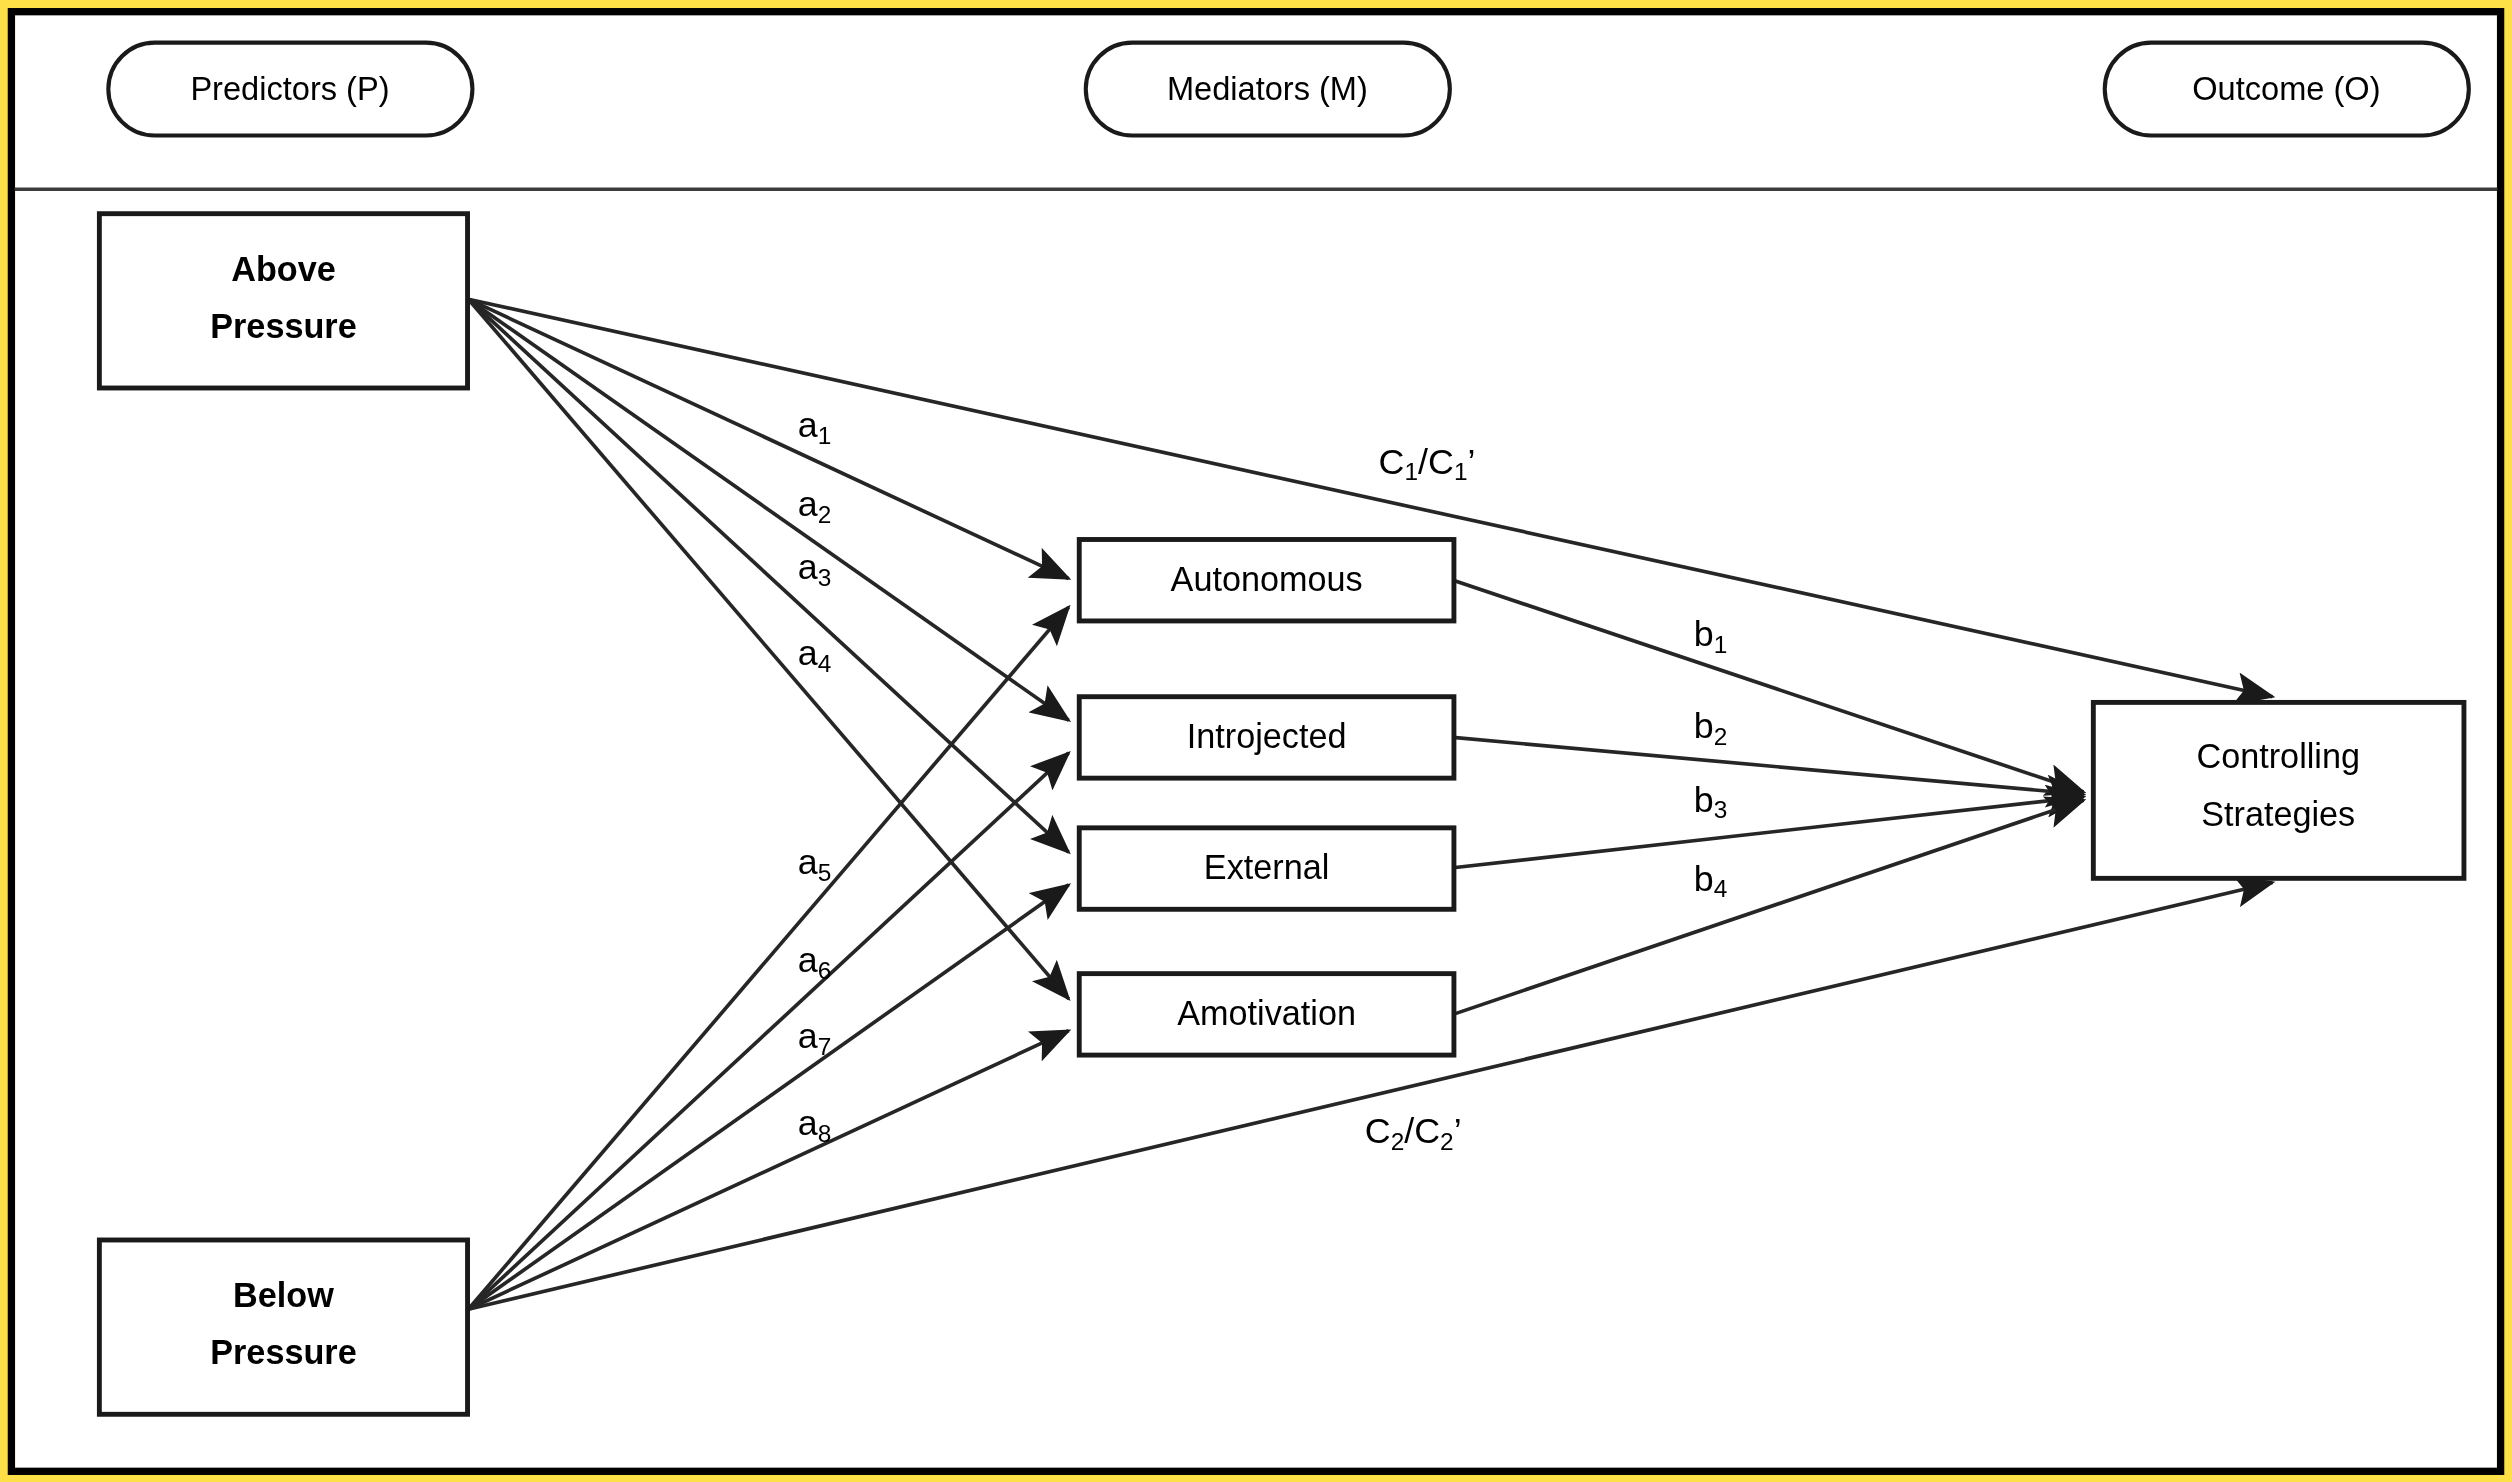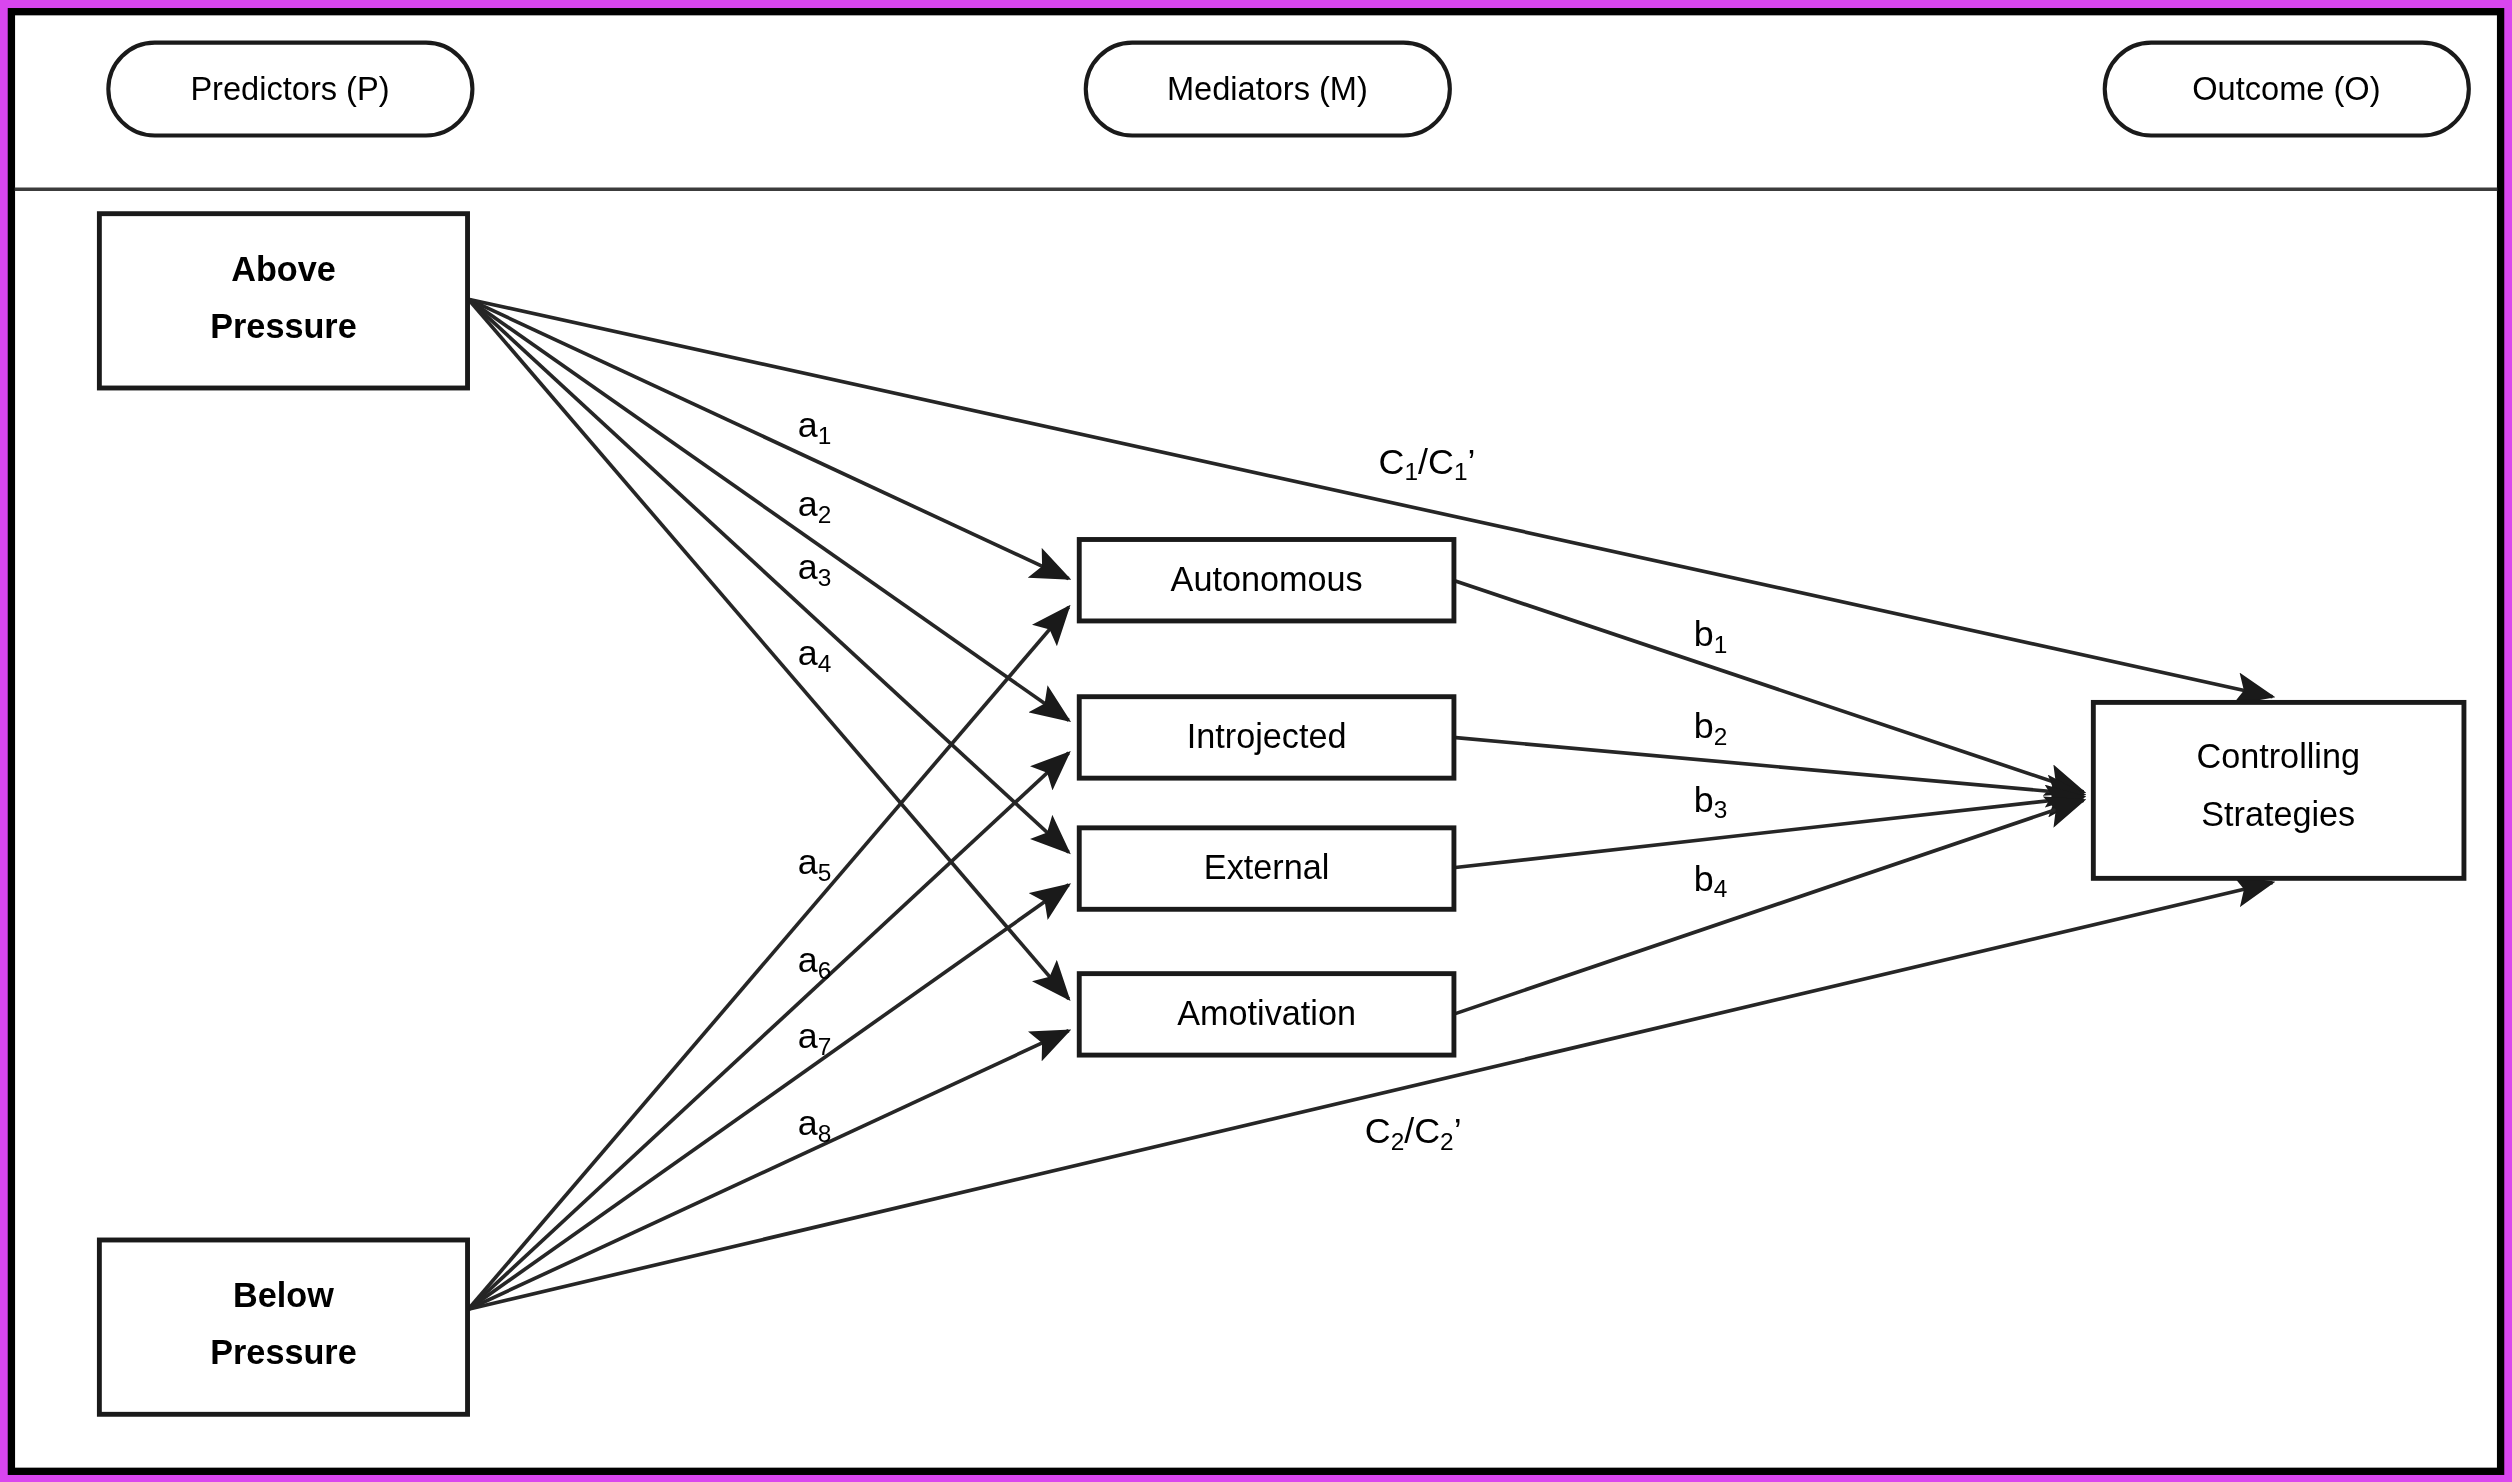--- a/index.html
+++ b/index.html
@@ -7,21 +7,21 @@
     padding: 0;
     background: #ffffff;
   }
   body {
     font-family: "Liberation Sans", sans-serif;
   }
   #page {
     position: relative;
     width: 2512px;
     height: 1483px;
-    background: #d946ef;
+    background: #fde047;
     overflow: hidden;
   }
   #diagram-svg {
     position: absolute;
     top: 0;
     left: 0;
     width: 2512px;
     height: 1483px;
     display: block;
   }

